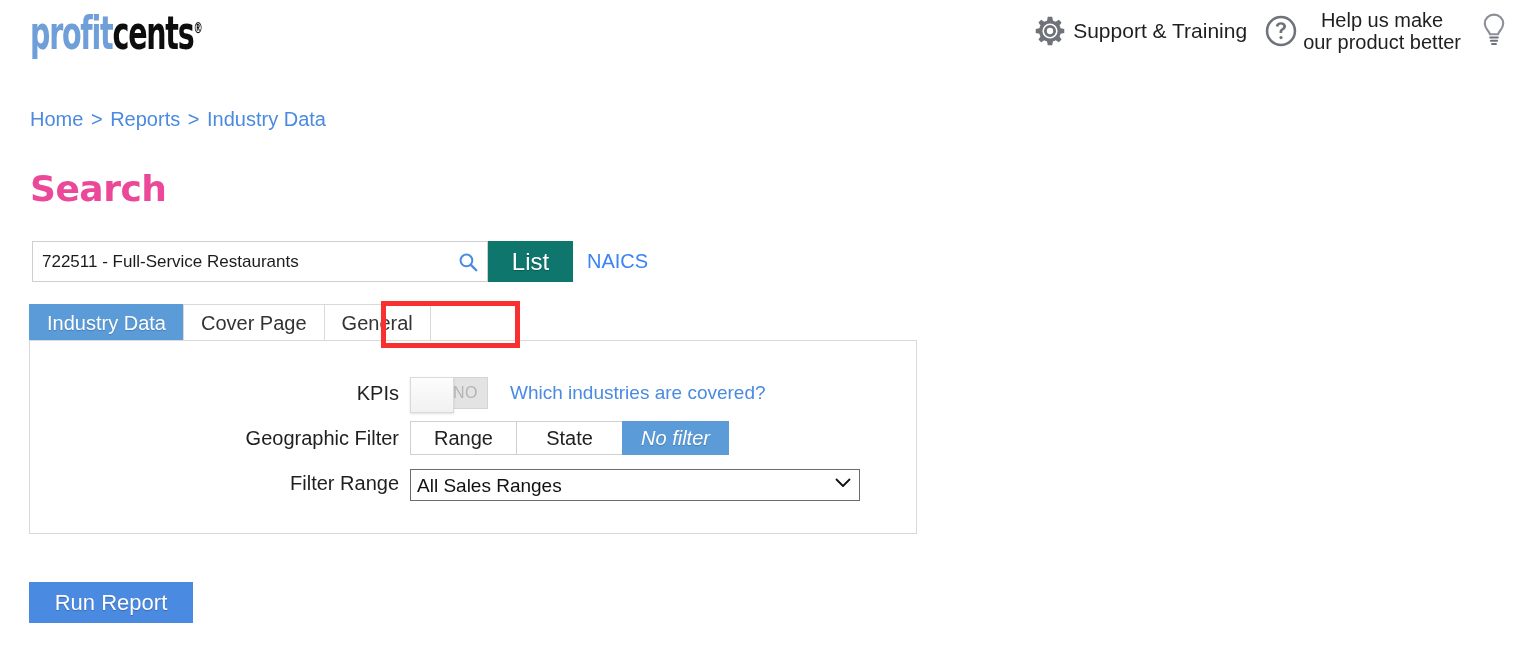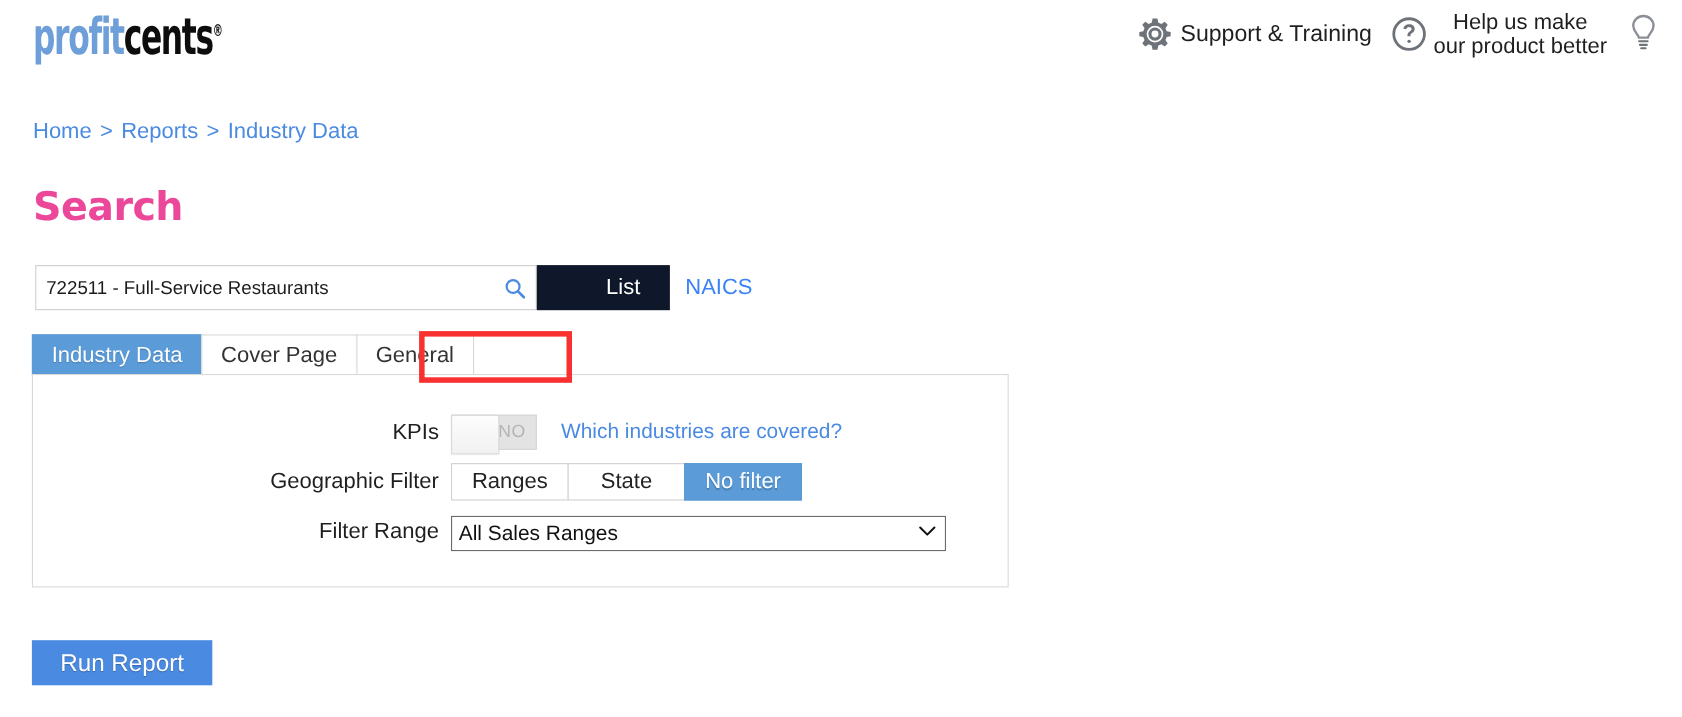--- a/index.html
+++ b/index.html
@@ -122,31 +122,30 @@
     color: #1c1c1c;
     border: none;
     outline: none;
     background: transparent;
     font-family: "Liberation Sans", sans-serif;
     padding: 0;
   }
   .search-icon { width: 22px; height: 22px; display: block; flex: none; }
   .list-btn {
     width: 85px;
-    background: #0f172a;
+    background: #0f766e;
     color: #ffffff;
-    font-size: 20px;
+    font-size: 24px;
     display: flex;
     align-items: center;
     justify-content: center;
     cursor: pointer;
     border: none;
     font-family: "Liberation Sans", sans-serif;
     text-shadow: 0 1px 1px rgba(0,0,0,0.25);
-    padding-left: 36px;
   }
   .naics-link {
     display: flex;
     align-items: center;
     padding-left: 14px;
     font-size: 20px;
     color: #3b82f6;
     text-decoration: none;
     cursor: pointer;
   }
@@ -281,20 +280,21 @@
     box-sizing: border-box;
     cursor: pointer;
     white-space: nowrap;
   }
   .seg-btn:first-child { margin-left: 0; }
   .seg-btn.active {
     background: #5a9bd8;
     color: #ffffff;
     border-color: #5a9bd8;
     text-shadow: 0 1px 1px rgba(0,0,0,0.2);
+    font-style: italic;
   }
 
   
   .sel-wrap {
     position: relative;
     width: 450px;
     height: 28px;
   }
   .sel {
     width: 100%;
@@ -425,21 +425,21 @@
     <div class="toggle">
       <span class="track-label">NO</span>
       <span class="knob"></span>
     </div>
     <a class="kpi-help" href="#">Which industries are covered?</a>
   </div>
 
   <div class="form-row" style="left:0; top:80px;">
     <div class="lbl-wrap">Geographic Filter</div>
     <div class="btn-group">
-      <div class="seg-btn">Ranges</div>
+      <div class="seg-btn">Range</div>
       <div class="seg-btn">State</div>
       <div class="seg-btn active">No filter</div>
     </div>
   </div>
 
   <div class="form-row" style="left:0; top:128px;">
     <div class="lbl-wrap">Filter Range</div>
     <div class="sel-wrap">
       <select class="sel">
         <option>All Sales Ranges</option>

